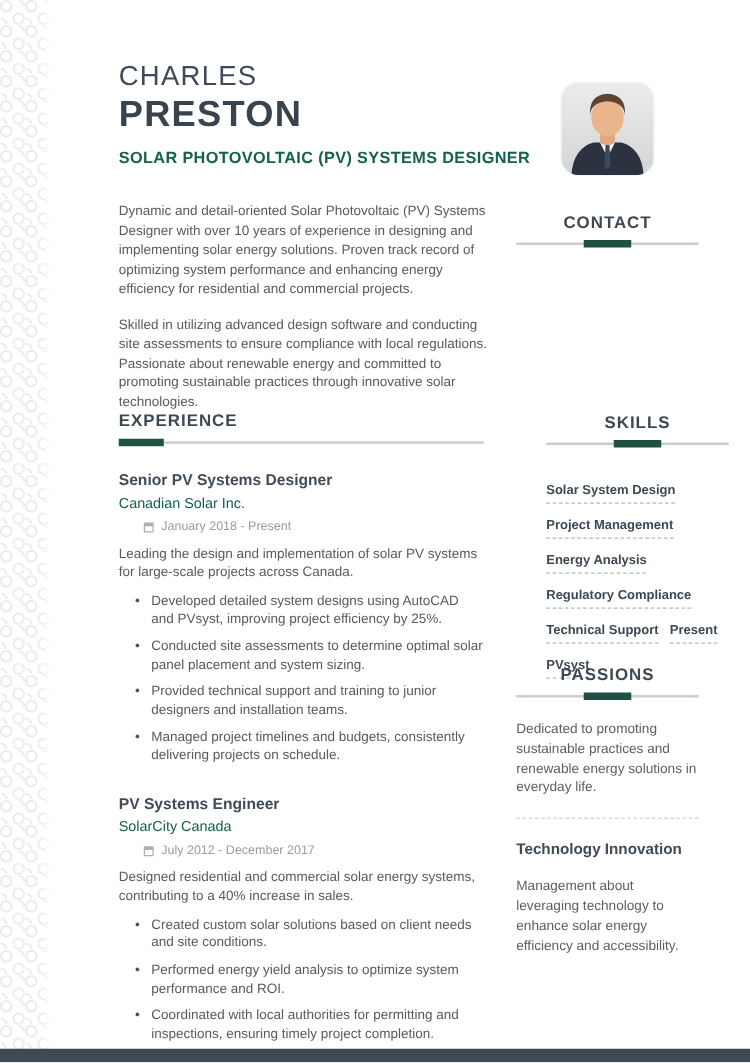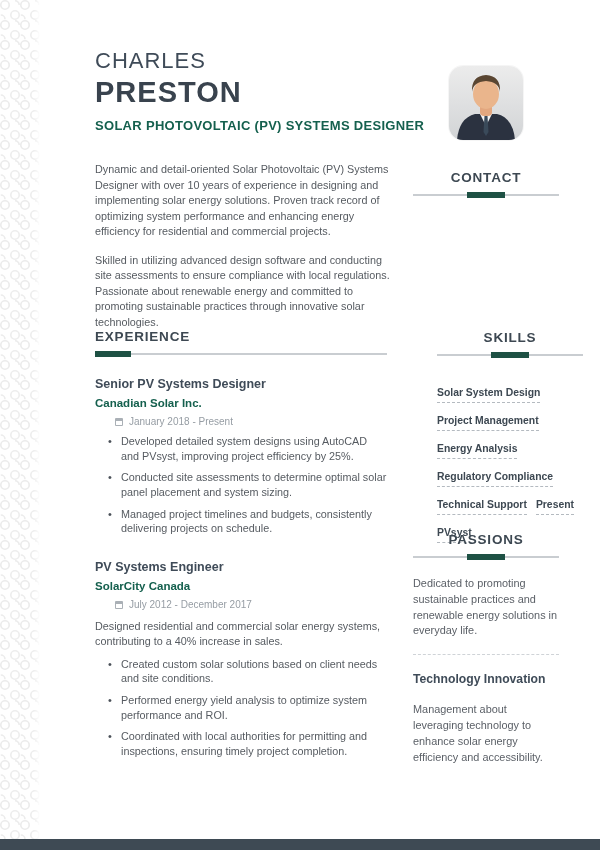--- a/index.html
+++ b/index.html
@@ -27,21 +27,21 @@
   .section-rule { position:relative; height:6px; margin-top:7px; }
   .section-rule .base { position:absolute; left:0; right:0; top:2px; height:2px; background:#c9cdd1; }
   .section-rule .accent { position:absolute; top:0; height:6px; width:36px; background:#1e5144; }
   .section-rule.accent-left .accent { left:0; }
   .section-rule.accent-center .accent { left:50%; margin-left:-19px; width:38px; }
 
   .experience-block { position:absolute; left:95px; top:329px; width:292px; }
   .job { margin-top:20px; }
   .job + .job { margin-top:24px; }
   .job-title { font-size:12.5px; font-weight:700; color:#3f4b58; }
-  .job-company { font-size:11.5px; font-weight:700; color:#15604e; margin-top:6px; }
+  .job-company { font-size:11.5px; font-weight:400; color:#15604e; margin-top:6px; }
   .job-date { display:flex; align-items:center; gap:6px; font-size:10px; color:#969da4; margin-top:7px;padding-left:20px; }
   .calendar-icon { display:inline-block; width:8px; height:8px; border:1.5px solid #aab0b6; border-top:3px solid #aab0b6; border-radius:1px; }
   .job-summary { font-size:10.8px; color:#565b61; line-height:1.42; margin-top:9px; }
   .job-bullets { list-style:none; margin-top:5px; }
   .job-bullets li { position:relative; padding-left:26px; font-size:10.8px; color:#565b61; line-height:1.36; margin-top:7px; }
   .job-bullets li::before { content:"•"; position:absolute; left:13px; top:0; color:#4a5058; font-size:11px; }
 
   
   .photo-wrap { position:absolute; left:449px; top:66px; width:74px; height:74px; border-radius:14px; overflow:hidden; box-shadow:0 0 0 1px rgba(0,0,0,0.04); }
   .right-col-section { position:absolute; left:413px; width:146px; }
@@ -104,23 +104,25 @@
       <div class="accent"></div>
     </div>
 
     <div class="job">
       <div class="job-title">Senior PV Systems Designer</div>
       <div class="job-company">Canadian Solar Inc.</div>
       <div class="job-date">
         <span class="calendar-icon"></span>
         <span>January 2018 - Present</span>
       </div>
+      <div class="job-summary">Leading the design and implementation of solar PV systems for large-scale projects across Canada.</div>
       <ul class="job-bullets">
         <li>Developed detailed system designs using AutoCAD and PVsyst, improving project efficiency by 25%.</li>
         <li>Conducted site assessments to determine optimal solar panel placement and system sizing.</li>
+        <li>Provided technical support and training to junior designers and installation teams.</li>
         <li>Managed project timelines and budgets, consistently delivering projects on schedule.</li>
       </ul>
     </div>
 
     <div class="job">
       <div class="job-title">PV Systems Engineer</div>
       <div class="job-company">SolarCity Canada</div>
       <div class="job-date">
         <span class="calendar-icon"></span>
         <span>July 2012 - December 2017</span>

